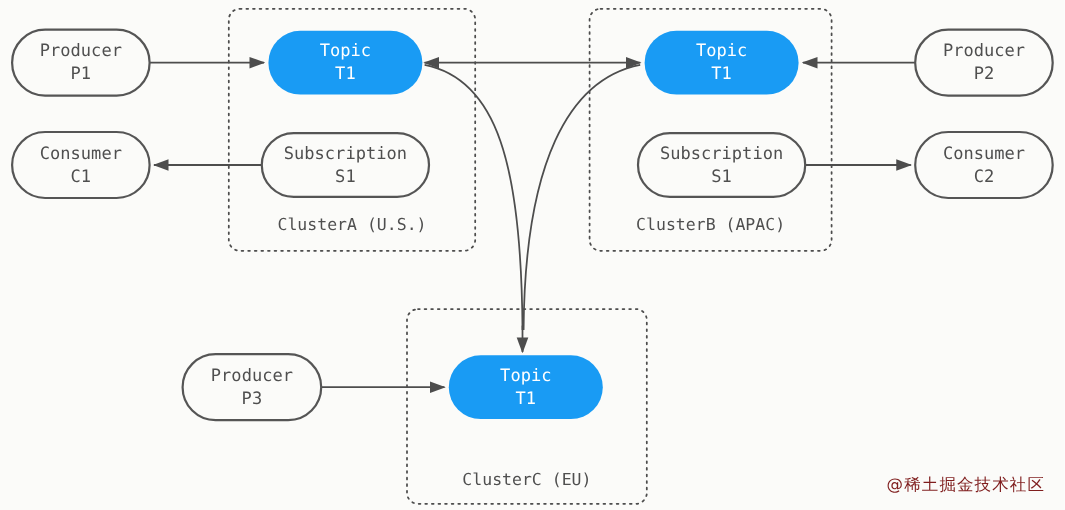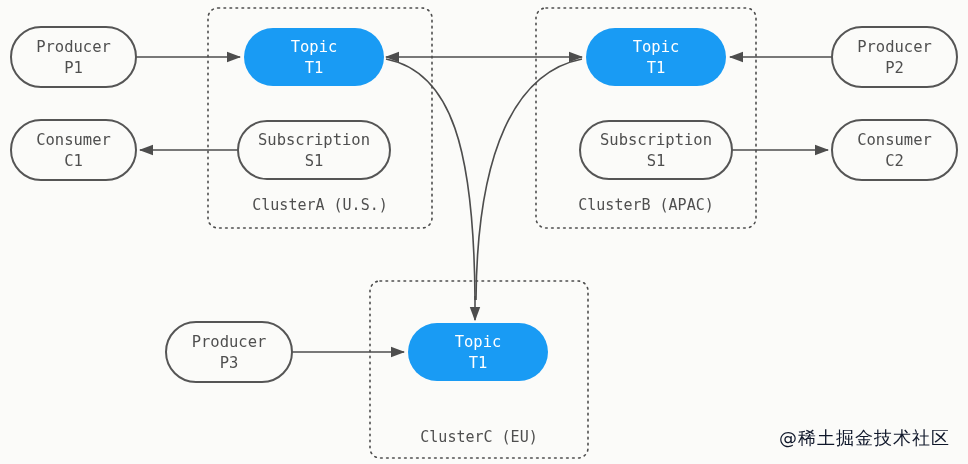--- a/index.html
+++ b/index.html
@@ -41,22 +41,22 @@
     text-anchor: middle;
     dominant-baseline: middle;
   }
 
   .watermark {
     position: absolute;
     right: 18px;
     bottom: 14px;
     z-index: 3;
     font-family: "DejaVu Sans", "Liberation Sans", sans-serif;
-    font-size: 18px;
-    color: #0f172a;
+    font-size: 15px;
+    color: #7f1d1d;
     letter-spacing: 1px;
     white-space: nowrap;
   }
 </style>
 </head>
 <body>
 
 <div id="canvas">
 
   <svg class="layer edges" viewBox="0 0 968 464">

